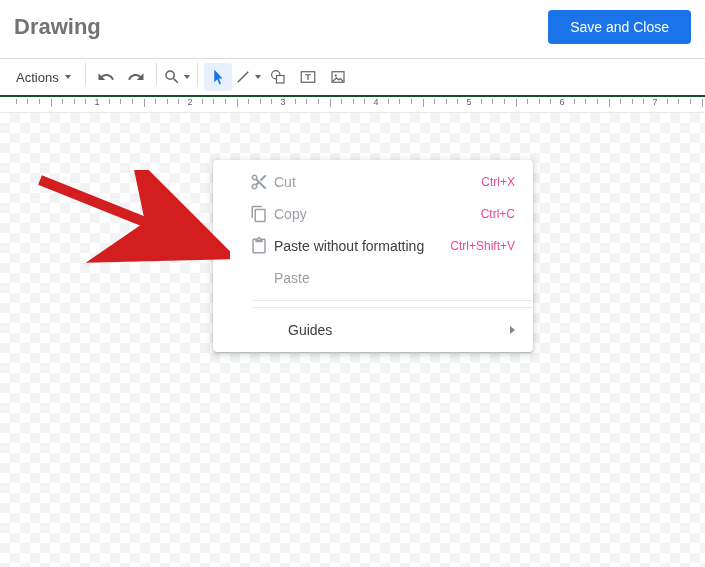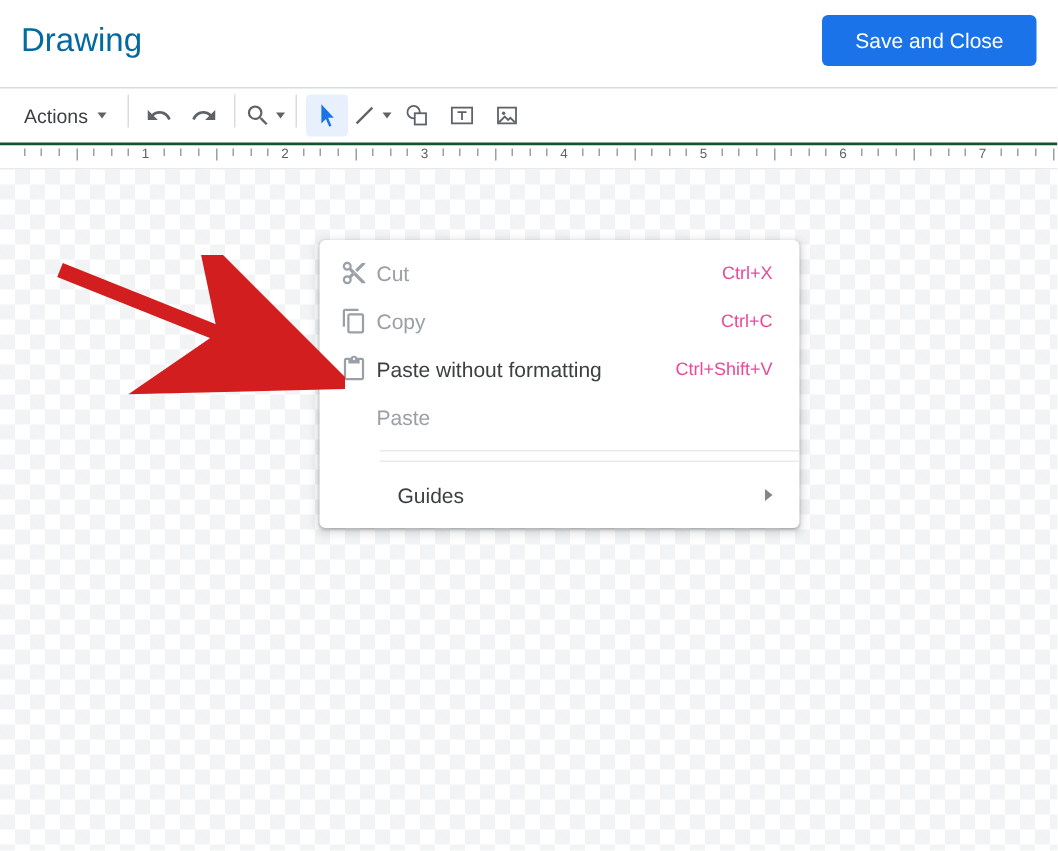--- a/index.html
+++ b/index.html
@@ -1,19 +1,19 @@
 <!DOCTYPE html>
 <html><head>
 <meta charset="utf-8">
 <style>
 * { margin: 0; padding: 0; box-sizing: border-box; }
 body { font-family: Arial, "Google Sans", sans-serif; background: #fff; width: 705px; height: 567px; overflow: hidden; position: relative; }
 
 .header { display: flex; align-items: center; justify-content: space-between; padding: 10px 14px 14px; }
-.title { font-size: 22px; color: #0369a1; font-weight: 400; text-align: right; }
+.title { font-size: 22px; color: #737373; font-weight: 700; text-align: right; }
 .save-btn { background: #1a73e8; color: #fff; border: none; border-radius: 4px; padding: 9px 22px; font-size: 14px; font-weight: 500; cursor: pointer; }
 
 .toolbar-wrap { border-top: 1px solid #dadce0; border-bottom: 2px solid #14532d; padding: 4px 8px; display: flex; align-items: flex-start; gap: 2px; }
 .tb-btn { display: inline-flex; align-items: center; justify-content: center; height: 28px; min-width: 28px; border: none; background: transparent; border-radius: 3px; cursor: pointer; color: #5f6368; position: relative; }
 .tb-btn.active { background: #e8f0fe; }
 .tb-btn.text { padding: 0 8px; font-size: 13px; color: #3c4043; }
 .tb-divider { width: 1px; height: 22px; background: #dadce0; margin: 0 4px; }
 .tb-dropdown::after { content: ""; border-left: 3px solid transparent; border-right: 3px solid transparent; border-top: 4px solid #5f6368; margin-left: 3px; }
 .actions-btn::after { content: ""; border-left: 3px solid transparent; border-right: 3px solid transparent; border-top: 4px solid #5f6368; margin-left: 6px; }
 
@@ -25,21 +25,21 @@
   background-image:
     linear-gradient(45deg, #f1f3f4 25%, transparent 25%),
     linear-gradient(-45deg, #f1f3f4 25%, transparent 25%),
     linear-gradient(45deg, transparent 75%, #f1f3f4 75%),
     linear-gradient(-45deg, transparent 75%, #f1f3f4 75%);
   background-size: 20px 20px;
   background-position: 0 0, 0 10px, 10px -10px, -10px 0px;
 }
 
 .context-menu { position: absolute; left: 213px; top: 160px; width: 320px; background: #fff; border-radius: 4px; box-shadow: 0 2px 6px 2px rgba(60,64,67,.15), 0 1px 2px rgba(60,64,67,.3); padding: 6px 0; font-size: 14px; color: #3c4043; }
-.cm-item { display: flex; align-items: center; height: 32px; padding: 0 18px 0 14px; cursor: pointer; }
+.cm-item { display: flex; align-items: center; height: 32px; padding: 0 18px 0 14px; cursor: pointer; margin-left: 23px; }
 .cm-item.disabled { color: #9aa0a6; cursor: default; }
 .cm-icon { width: 24px; display: inline-flex; align-items: center; justify-content: flex-start; color: #9aa0a6; }
 .cm-label { flex: 1; }
 .cm-shortcut { color: #ec4899; font-size: 12px; }
 .cm-sep { height: 1px; background: #e8eaed; margin: 6px 0 6px 40px; }
 .cm-arrow { border-top: 4px solid transparent; border-bottom: 4px solid transparent; border-left: 5px solid #80868b; }
 .cm-icon-pad { width: 38px; }
 
 .arrow-annot { position: absolute; left: 30px; top: 170px; pointer-events: none; }
 

